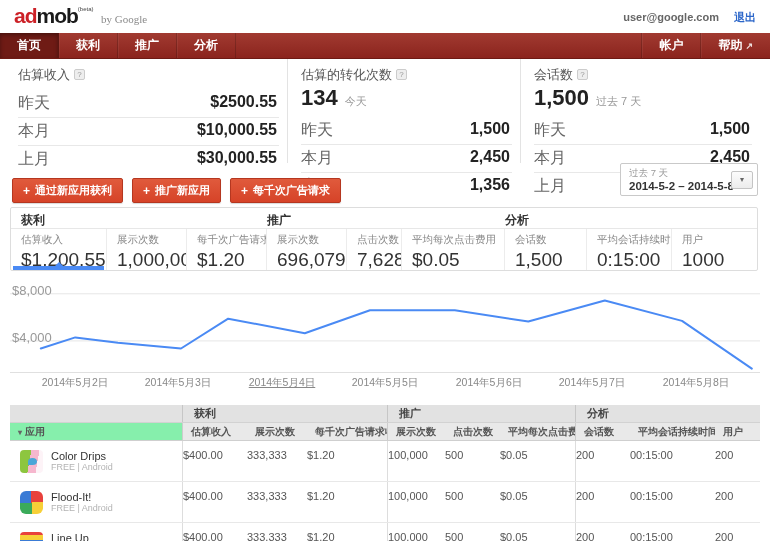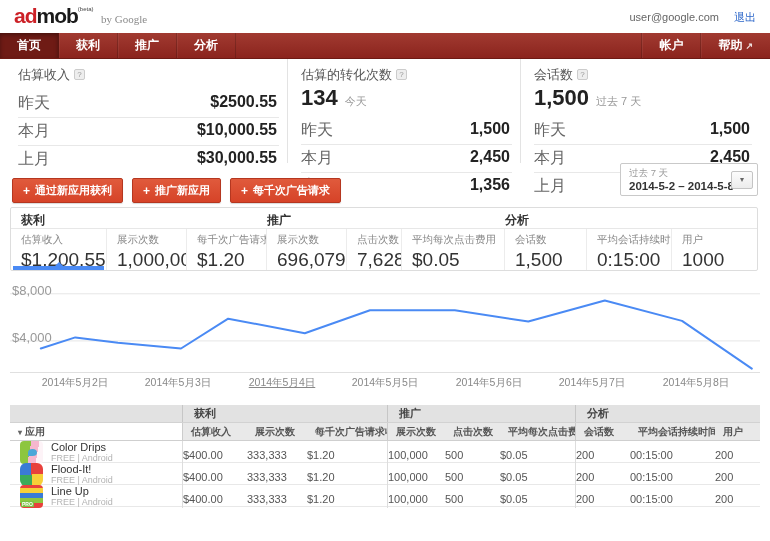--- a/index.html
+++ b/index.html
@@ -5,21 +5,21 @@
   * { box-sizing: border-box; margin: 0; padding: 0; }
   html,body { width:770px; height:541px; background:#fff; font-family:"Liberation Sans", sans-serif; position:relative; overflow:hidden; }
 
   
   .topbar { position:absolute; top:0; left:0; right:0; height:33px; background:#fff; }
   .logo { position:absolute; left:14px; top:4px; white-space:nowrap; }
   .logo .ad { color:#cc2127; font-size:21px; font-weight:bold; letter-spacing:-1px; }
   .logo .mob { color:#1a1a1a; font-size:21px; font-weight:bold; letter-spacing:-1px; }
   .logo .beta { color:#444; font-size:6px; vertical-align:top; position:relative; top:2px; }
   .logo .by { color:#8a8a8a; font-size:11px; font-family:"Liberation Serif", serif; margin-left:3px; }
-  .userbox { position:absolute; right:14px; top:10px; font-size:11px; color:#666; }
+  .userbox { position:absolute; right:14px; top:10px; font-size:11px; color:#666;font-weight:bold; }
   .userbox .logout { color:#2b66c9; margin-left:12px; text-decoration:none; cursor:pointer; }
 
   
   .mainnav { position:absolute; top:33px; left:0; right:0; height:26px; display:flex;
              background:linear-gradient(#a13a31,#8b241d); border-bottom:1px solid #6e1a14; }
   .tab { line-height:25px; padding:0 17px; color:#fff; font-size:12px; font-weight:bold; cursor:pointer;
          border-right:1px solid rgba(0,0,0,.18); box-shadow:inset 1px 0 0 rgba(255,255,255,.06); }
   .tab.active { background:#6f1b15; box-shadow:inset 0 2px 4px rgba(0,0,0,.35); }
   .nav-right { margin-left:auto; display:flex; }
   .nav-right .tab { border-right:none; border-left:1px solid rgba(0,0,0,.18); }
@@ -91,25 +91,25 @@
   
   .apptable { position:absolute; top:405px; left:10px; width:750px; font-size:11px; }
   .t-group-row { display:grid; grid-template-columns:172px 205px 188px 185px; height:18px;
                  background:#e2e2e2; border-bottom:1px solid #d2d2d2; }
   .tg { line-height:17px; font-weight:bold; color:#444; padding-left:11px; font-size:11px; }
   .tg.bl { border-left:1px solid #c6c6c6; }
   .t-header-row { display:grid; grid-template-columns:172px 65px 60px 80px 58px 55px 75px 55px 85px 45px;
                   height:18px; background:#e9e9e9; border-bottom:1px solid #cfcfcf; }
   .th { line-height:17px; font-weight:bold; color:#555; font-size:10px; padding-left:8px;
         white-space:nowrap; overflow:hidden; cursor:pointer; }
-  .th-app { background:#ffffff; }
+  .th-app { background:#86efac; }
   .sort-icon { font-size:8px; color:#666; margin-right:3px; }
   .bl { border-left:1px solid #ccc; }
   .t-row { display:grid; grid-template-columns:172px 65px 60px 80px 58px 55px 75px 55px 85px 45px;
-           height:22px; background:#fff; border-bottom:1px solid #e8e8e8; cursor:pointer; }
+           height:41px; background:#fff; border-bottom:1px solid #e8e8e8; cursor:pointer; }
   .td { line-height:28px; color:#555; padding-left:0; white-space:nowrap; overflow:hidden; }
   .td.bl { border-left:1px solid #ddd; }
   .app-cell { display:flex; align-items:center; gap:8px; padding:0 0 0 10px; }
   .app-icon { width:23px; height:23px; border-radius:4px; flex:0 0 23px; position:relative; }
   .icon-colordrips { background:linear-gradient(100deg,#8dc63f 0 42%,#f6b7ce 42% 72%,#fdf3f7 72%); }
   .icon-colordrips::after { content:''; position:absolute; width:9px; height:7px; background:#4aa7d8;
                             border-radius:50% 50% 50% 0; top:8px; left:8px; }
   .icon-floodit { background:#f7d038;
                   background-image:conic-gradient(#e8413c 0 25%, #f7d038 0 50%, #3bab5a 0 75%, #3a7bd5 0); border-radius:6px; }
   .icon-lineup { background:repeating-linear-gradient(0deg,#e8413c 0 5px,#8dc63f 5px 10px,#3a7bd5 10px 15px,#f7d038 15px 20px); }

